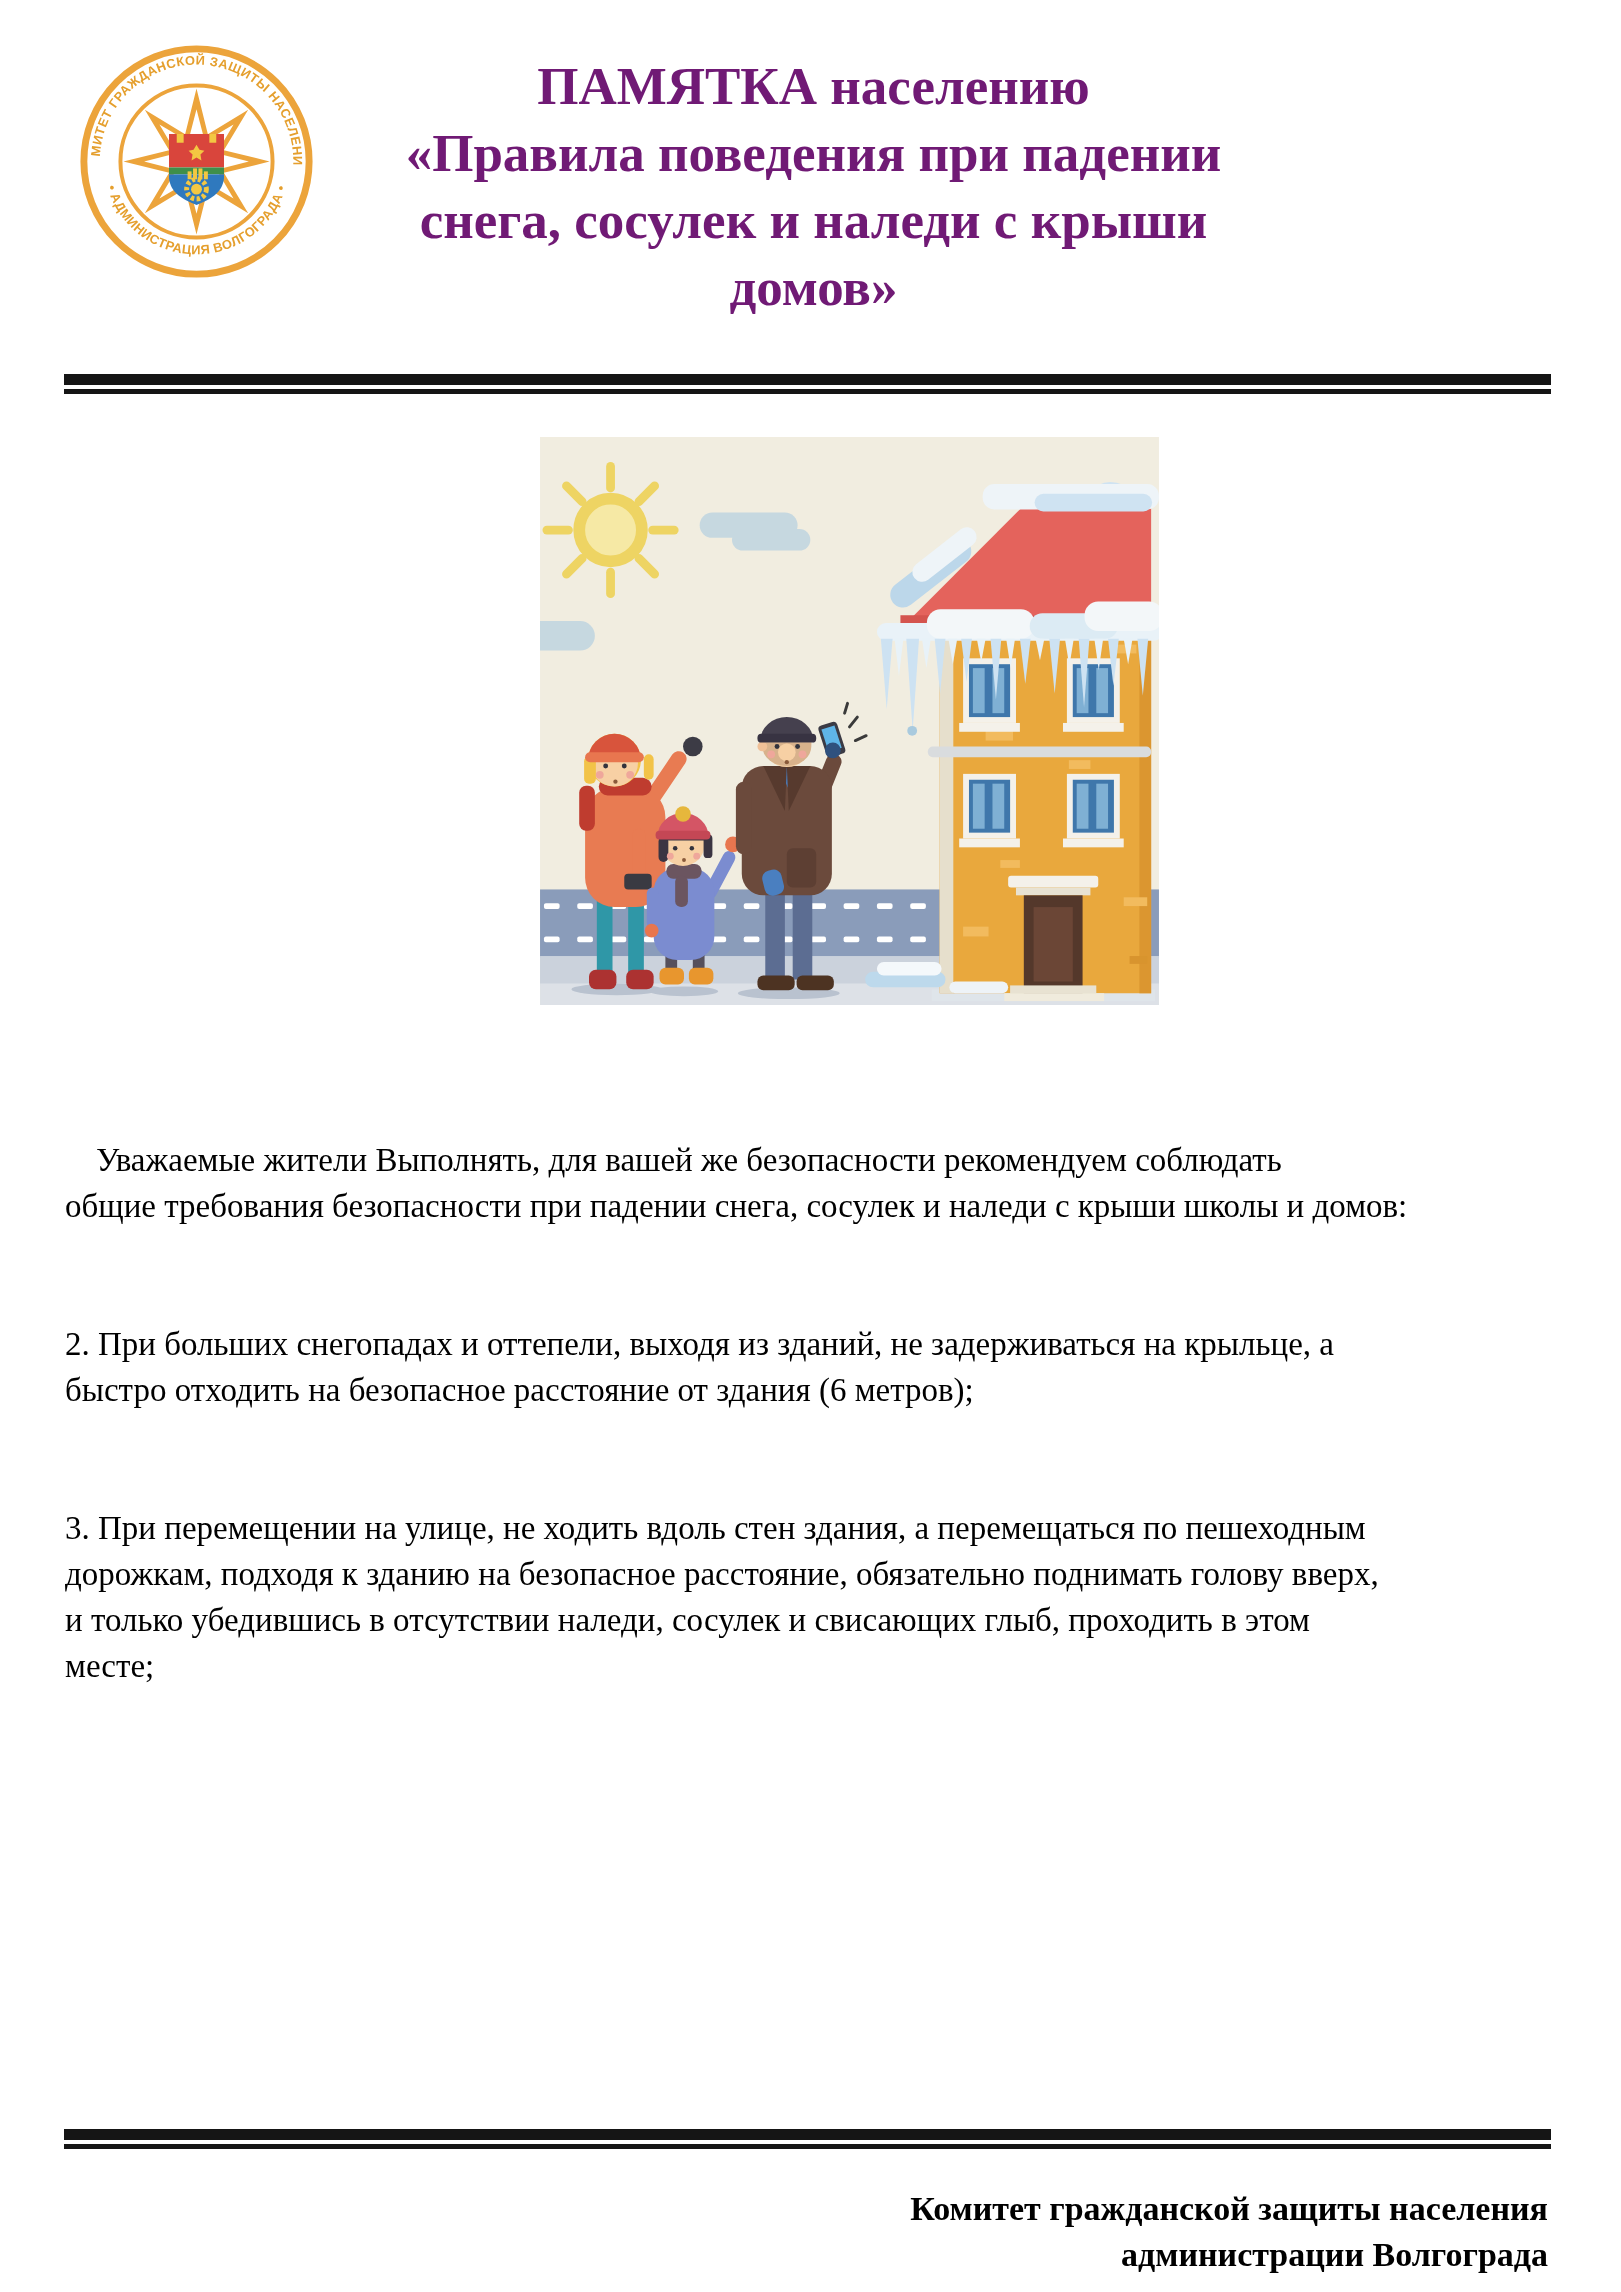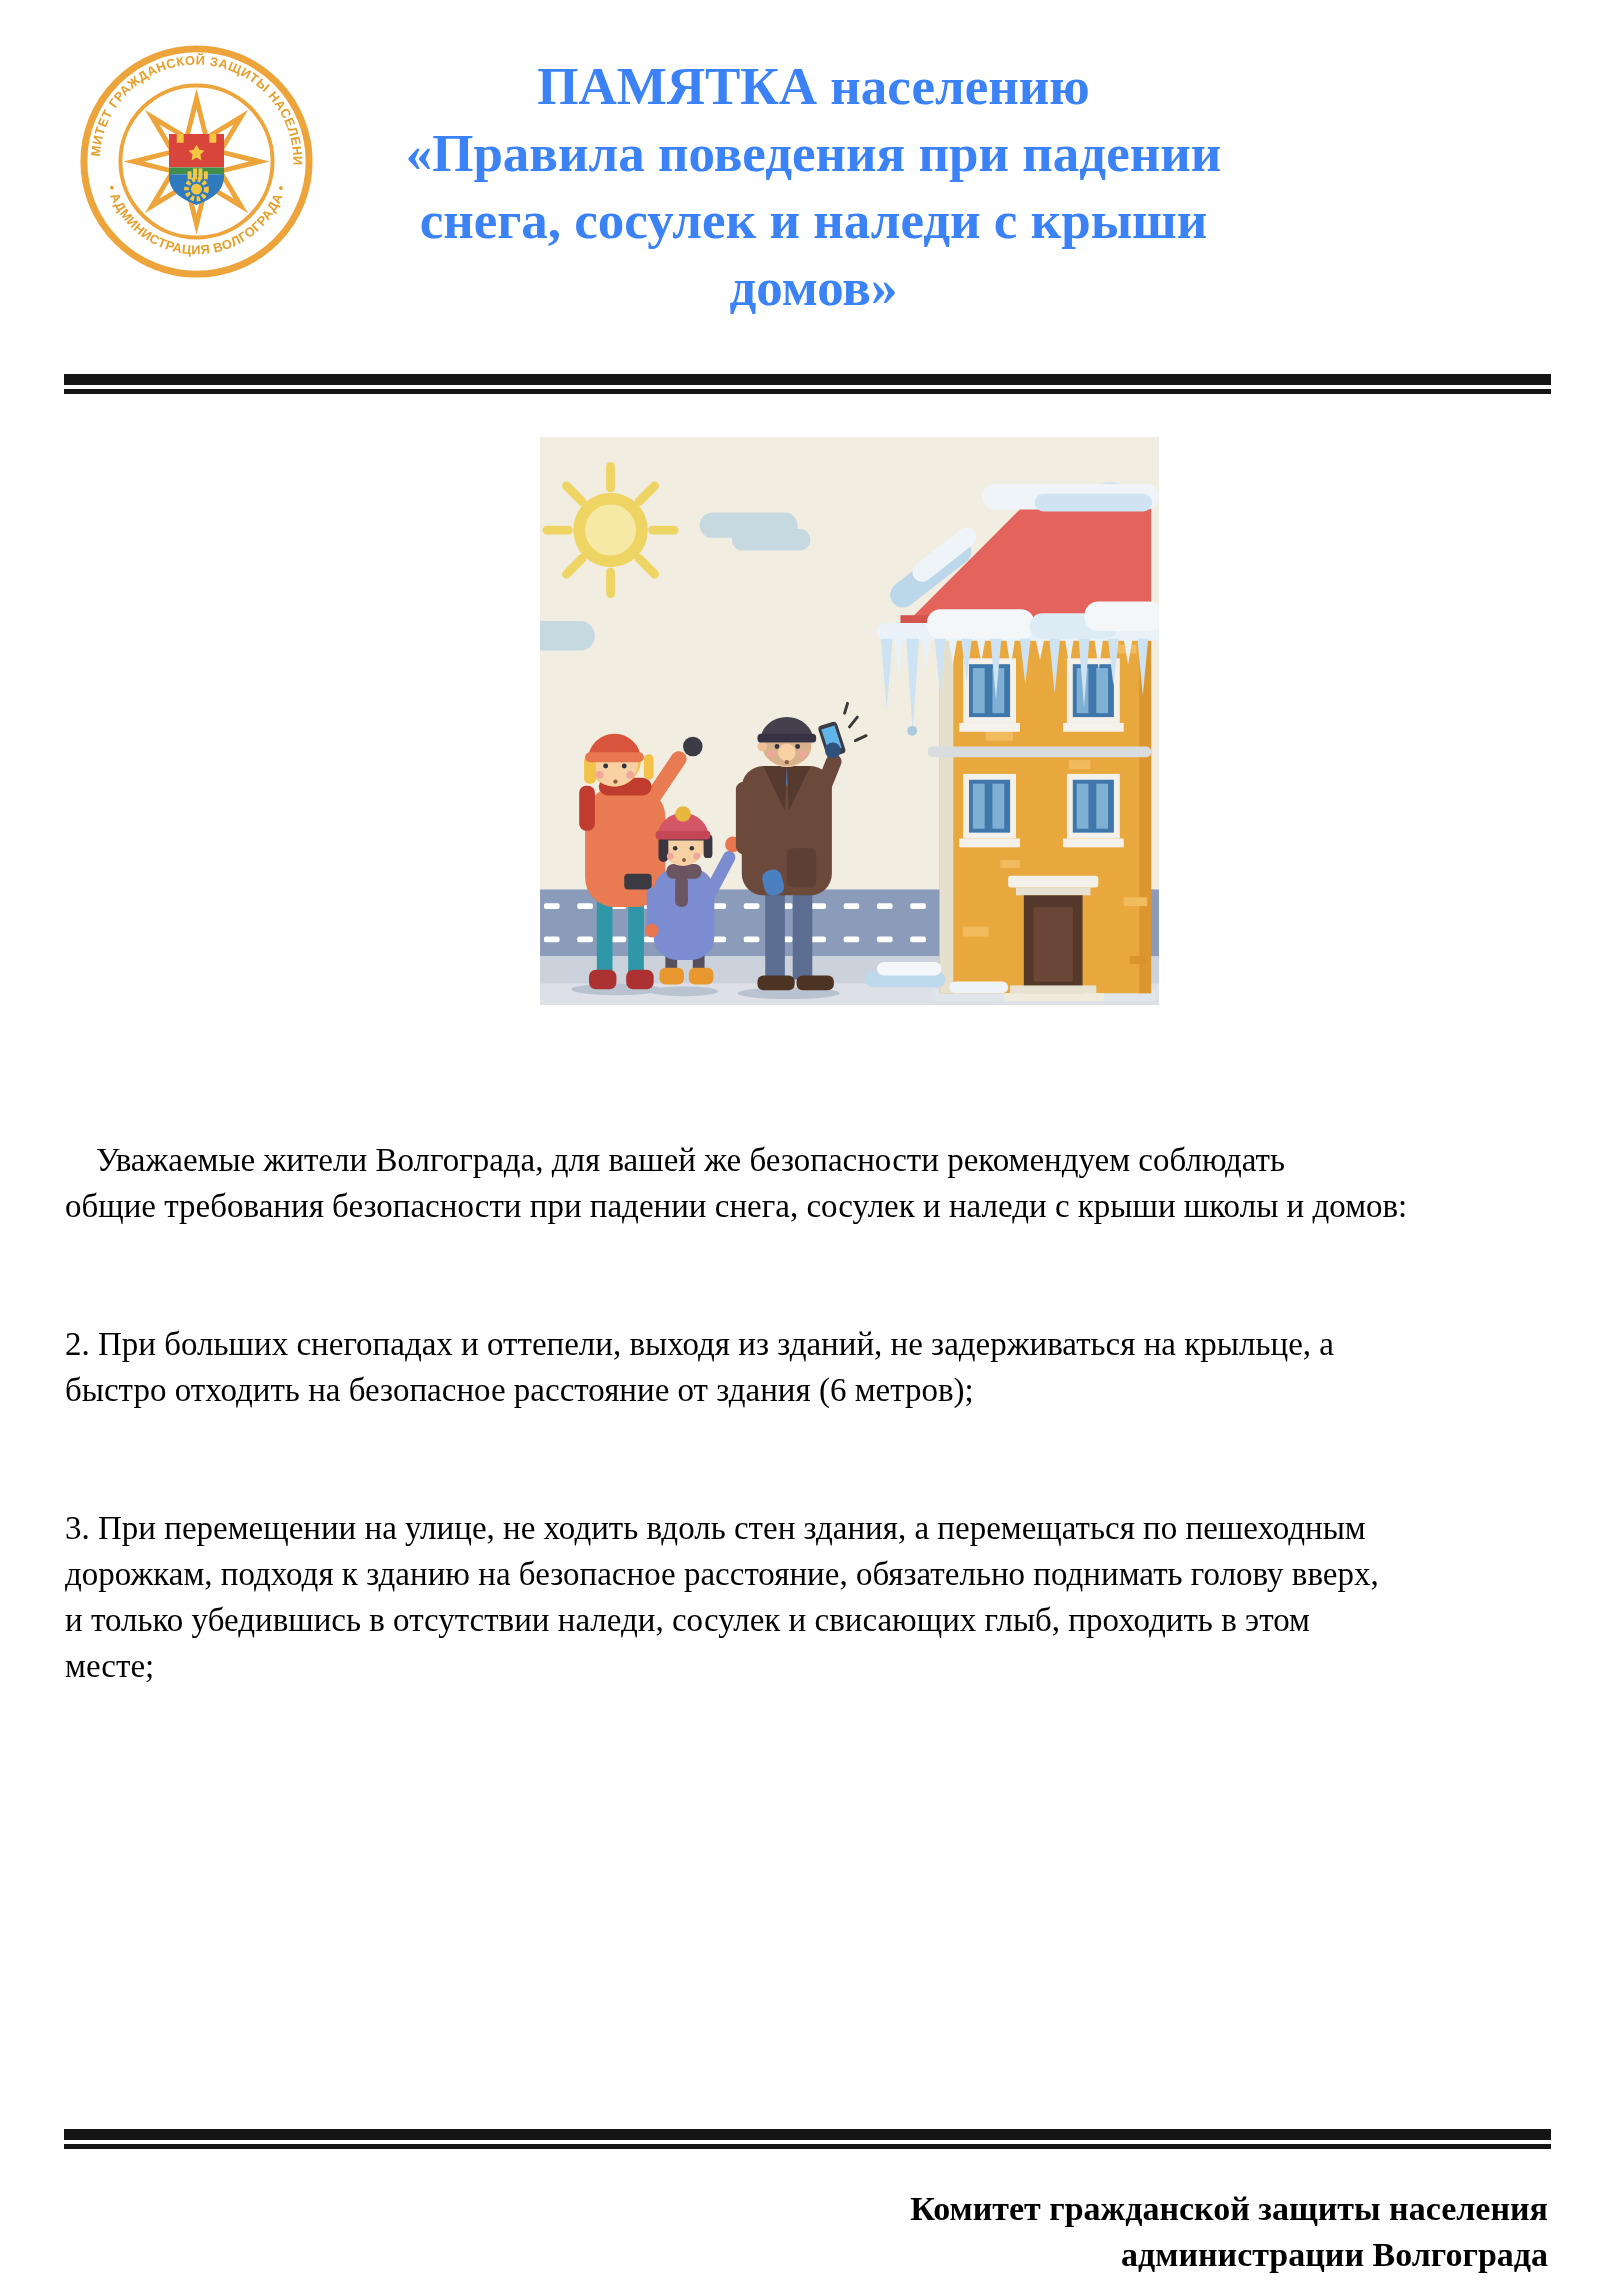--- a/index.html
+++ b/index.html
@@ -1,20 +1,20 @@
 <!DOCTYPE html>
 <html><head>
 <meta charset="utf-8">
 <style>
   html,body{margin:0;padding:0;background:#888;}
   .page{position:relative;width:1621px;height:2293px;background:#ffffff;overflow:hidden;
         font-family:"Liberation Serif","DejaVu Serif",serif;color:#000;}
   .logo{position:absolute;left:74px;top:39px;width:245px;height:245px;}
   .title{position:absolute;left:333px;top:53px;width:961px;text-align:center;
-         font-weight:bold;font-size:53px;line-height:67px;color:#3b82f6;white-space:pre;}
+         font-weight:bold;font-size:53px;line-height:67px;color:#701a75;white-space:pre;}
   .rule{position:absolute;left:64px;width:1487px;}
   .rule .a{height:10.8px;background:#151515;}
   .rule .b{height:4.9px;background:#151515;margin-top:3.9px;}
   .rule-top{top:374px;}
   .rule-bottom{top:2129px;}
   .illus{position:absolute;left:540px;top:437px;width:619px;height:568px;}
   .bodytext{position:absolute;left:65px;top:1045px;width:1509px;
             font-size:33px;line-height:46px;white-space:pre;}
   .bodytext p{margin:0;}
   .indent{text-indent:31px;}
@@ -345,21 +345,21 @@
         <circle cx="242" cy="316" r="2.5" fill="#33333D"></circle>
           <circle cx="263" cy="316" r="2.5" fill="#33333D"></circle>
         <circle cx="236" cy="324" r="4" fill="#EFA79B"></circle>
           <circle cx="268" cy="324" r="4" fill="#EFA79B"></circle>
         <circle cx="252" cy="332" r="2.2" fill="#8A5A3A"></circle>
       </g>
     </g>
   </svg>
 
   <div class="bodytext">
-    <p class="indent">Уважаемые жители Волгограда, для вашей же безопасности рекомендуем соблюдать
+    <p class="indent">Уважаемые жители Выполнять, для вашей же безопасности рекомендуем соблюдать
 общие требования безопасности при падении снега, сосулек и наледи с крыши школы и домов:</p>
     <p>2. При больших снегопадах и оттепели, выходя из зданий, не задерживаться на крыльце, а
 быстро отходить на безопасное расстояние от здания (6 метров);</p>
     <p>3. При перемещении на улице, не ходить вдоль стен здания, а перемещаться по пешеходным
 дорожкам, подходя к зданию на безопасное расстояние, обязательно поднимать голову вверх,
 и только убедившись в отсутствии наледи, сосулек и свисающих глыб, проходить в этом
 месте;</p>
     
     
     

